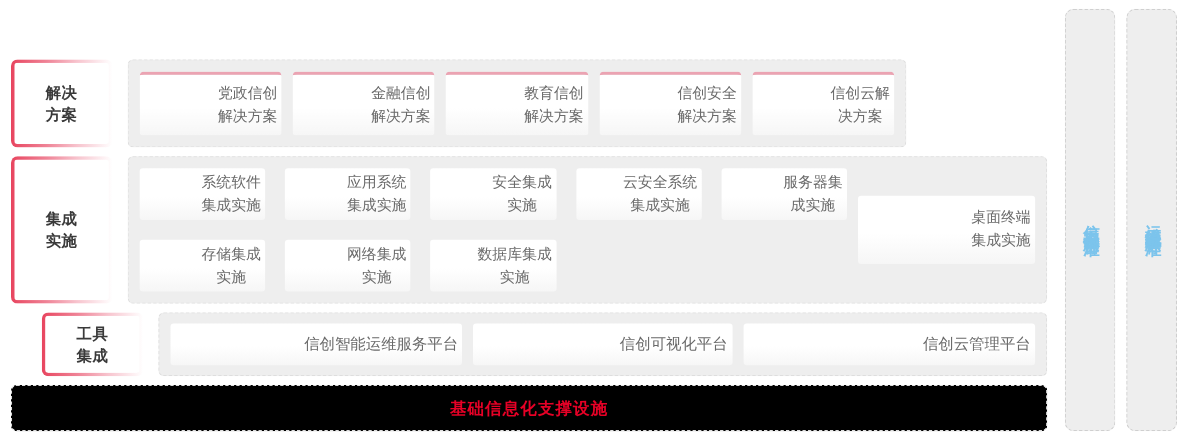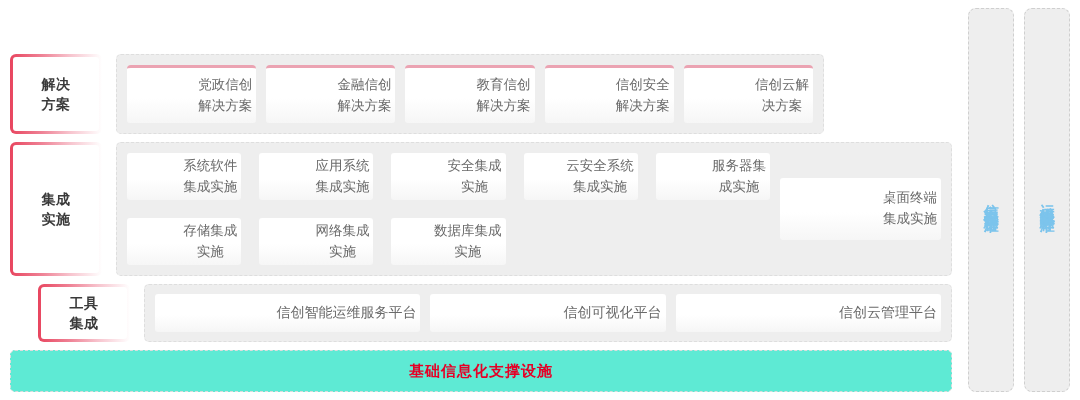--- a/index.html
+++ b/index.html
@@ -130,21 +130,21 @@
   .band-tools .card { font-size: 14px; }
   .tool-0 { flex: 3.05 1 0; }
   .tool-1 { flex: 2.70 1 0; }
   .tool-2 { flex: 3.05 1 0; }
 
   
   .footer-bar {
     position: absolute;
     left: 0; top: 342px;
     width: 942px; height: 42px;
-    background: #5eead4;
+    background: #000000;
     border: 1px dashed #dcdcdc;
     border-radius: 5px;
     display: flex;
     align-items: center;
     justify-content: center;
   }
   .footer-bar .txt {
     color: #e60026;
     font-size: 15px;
     font-weight: bold;

